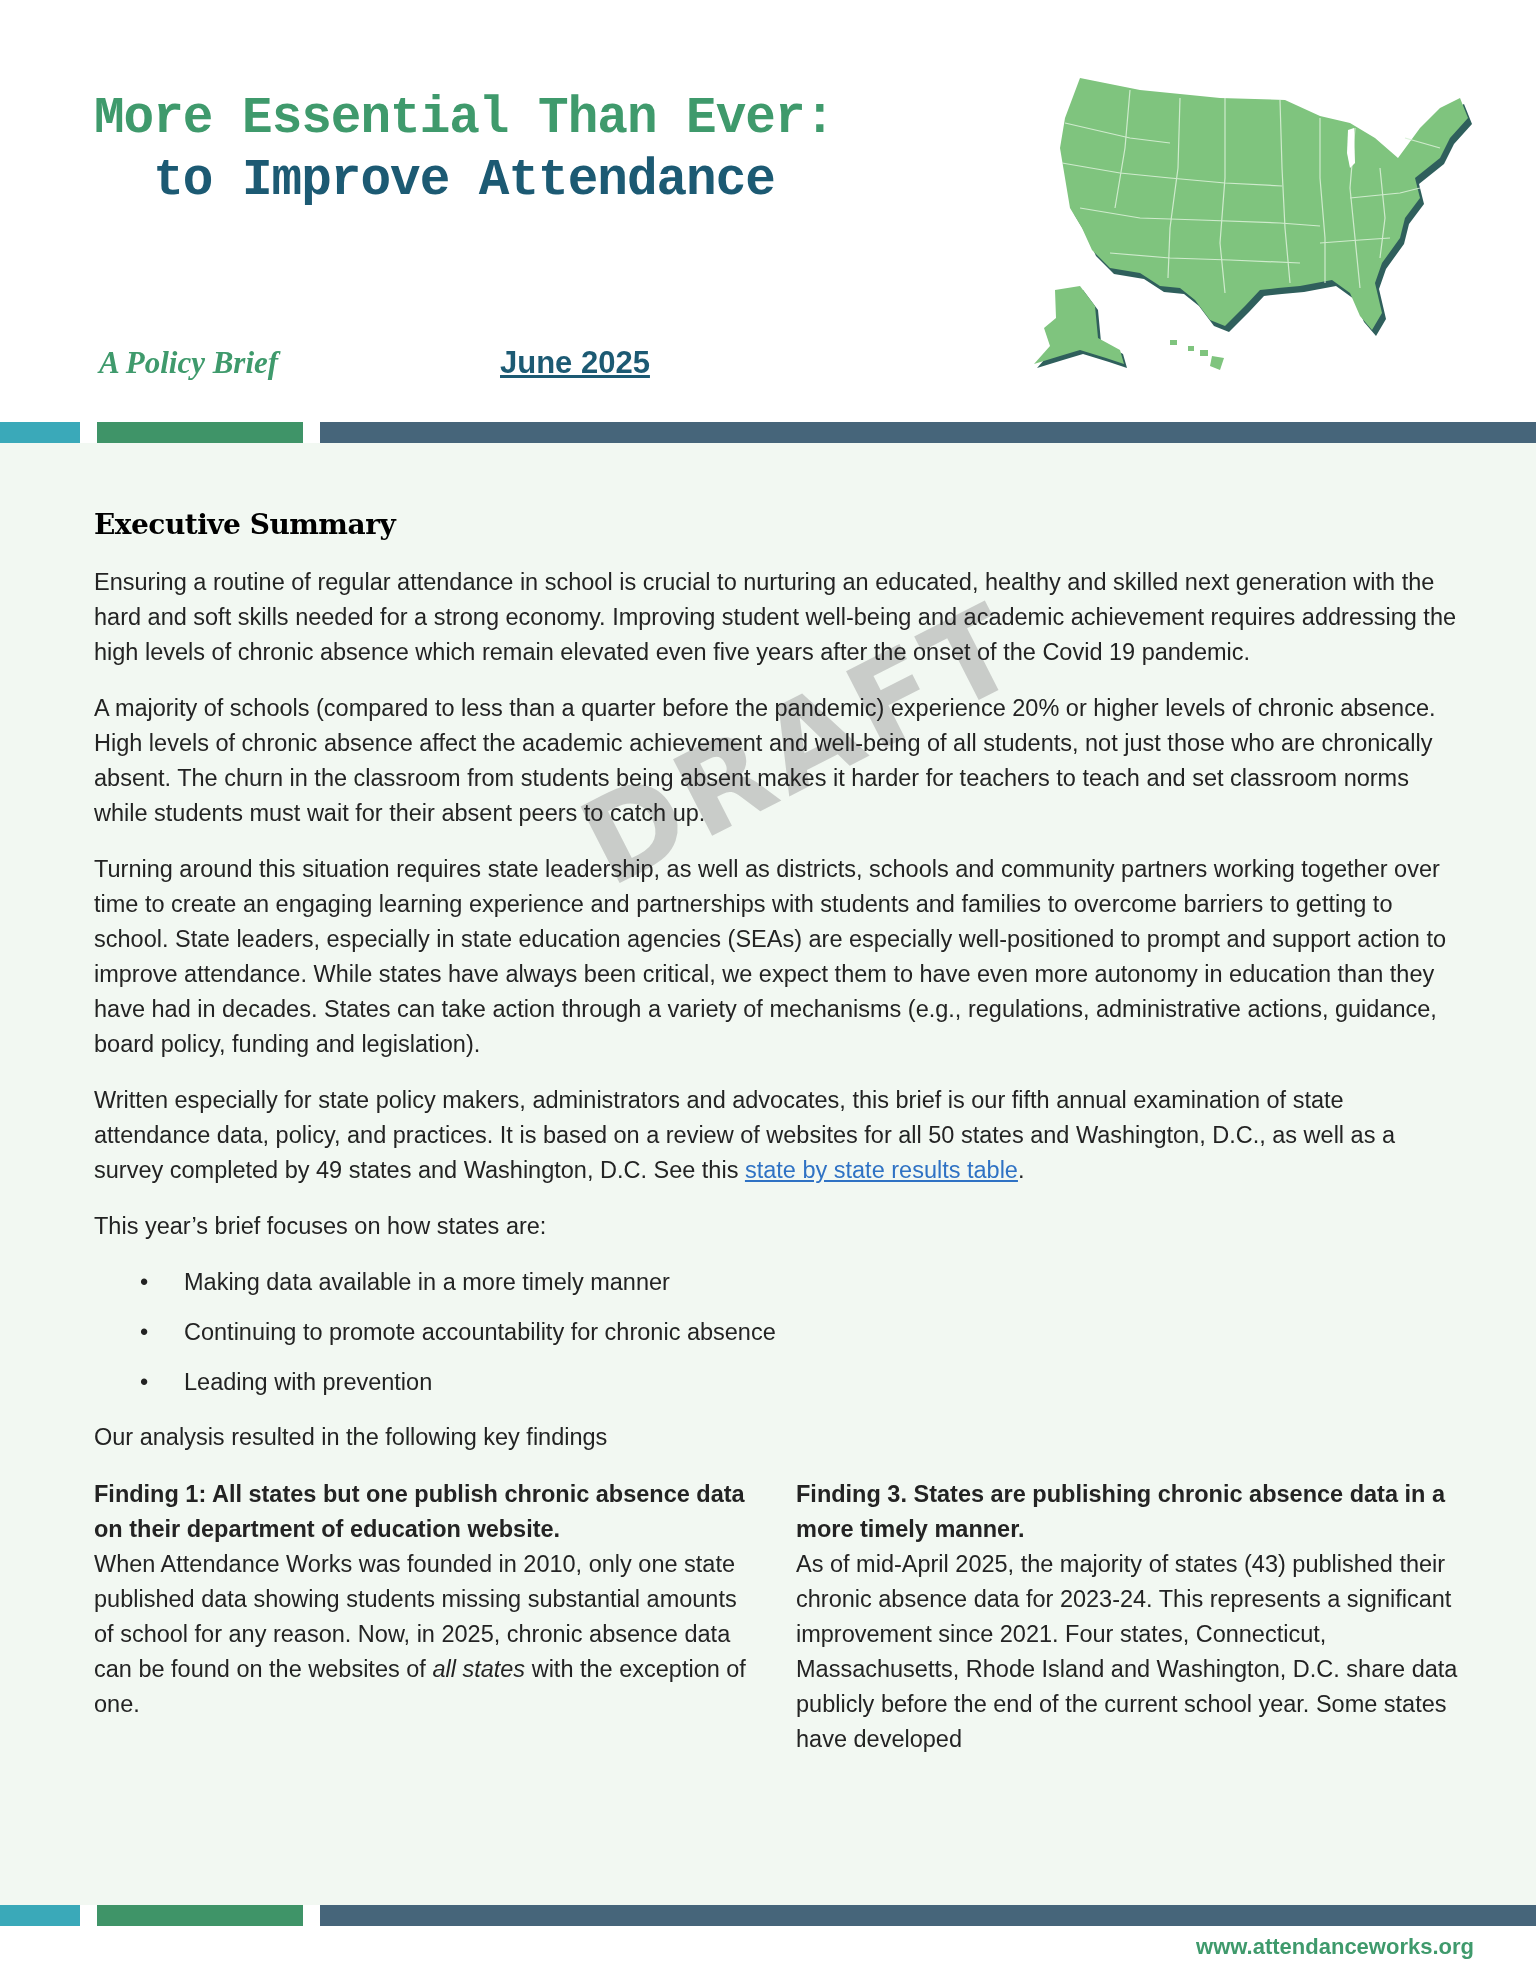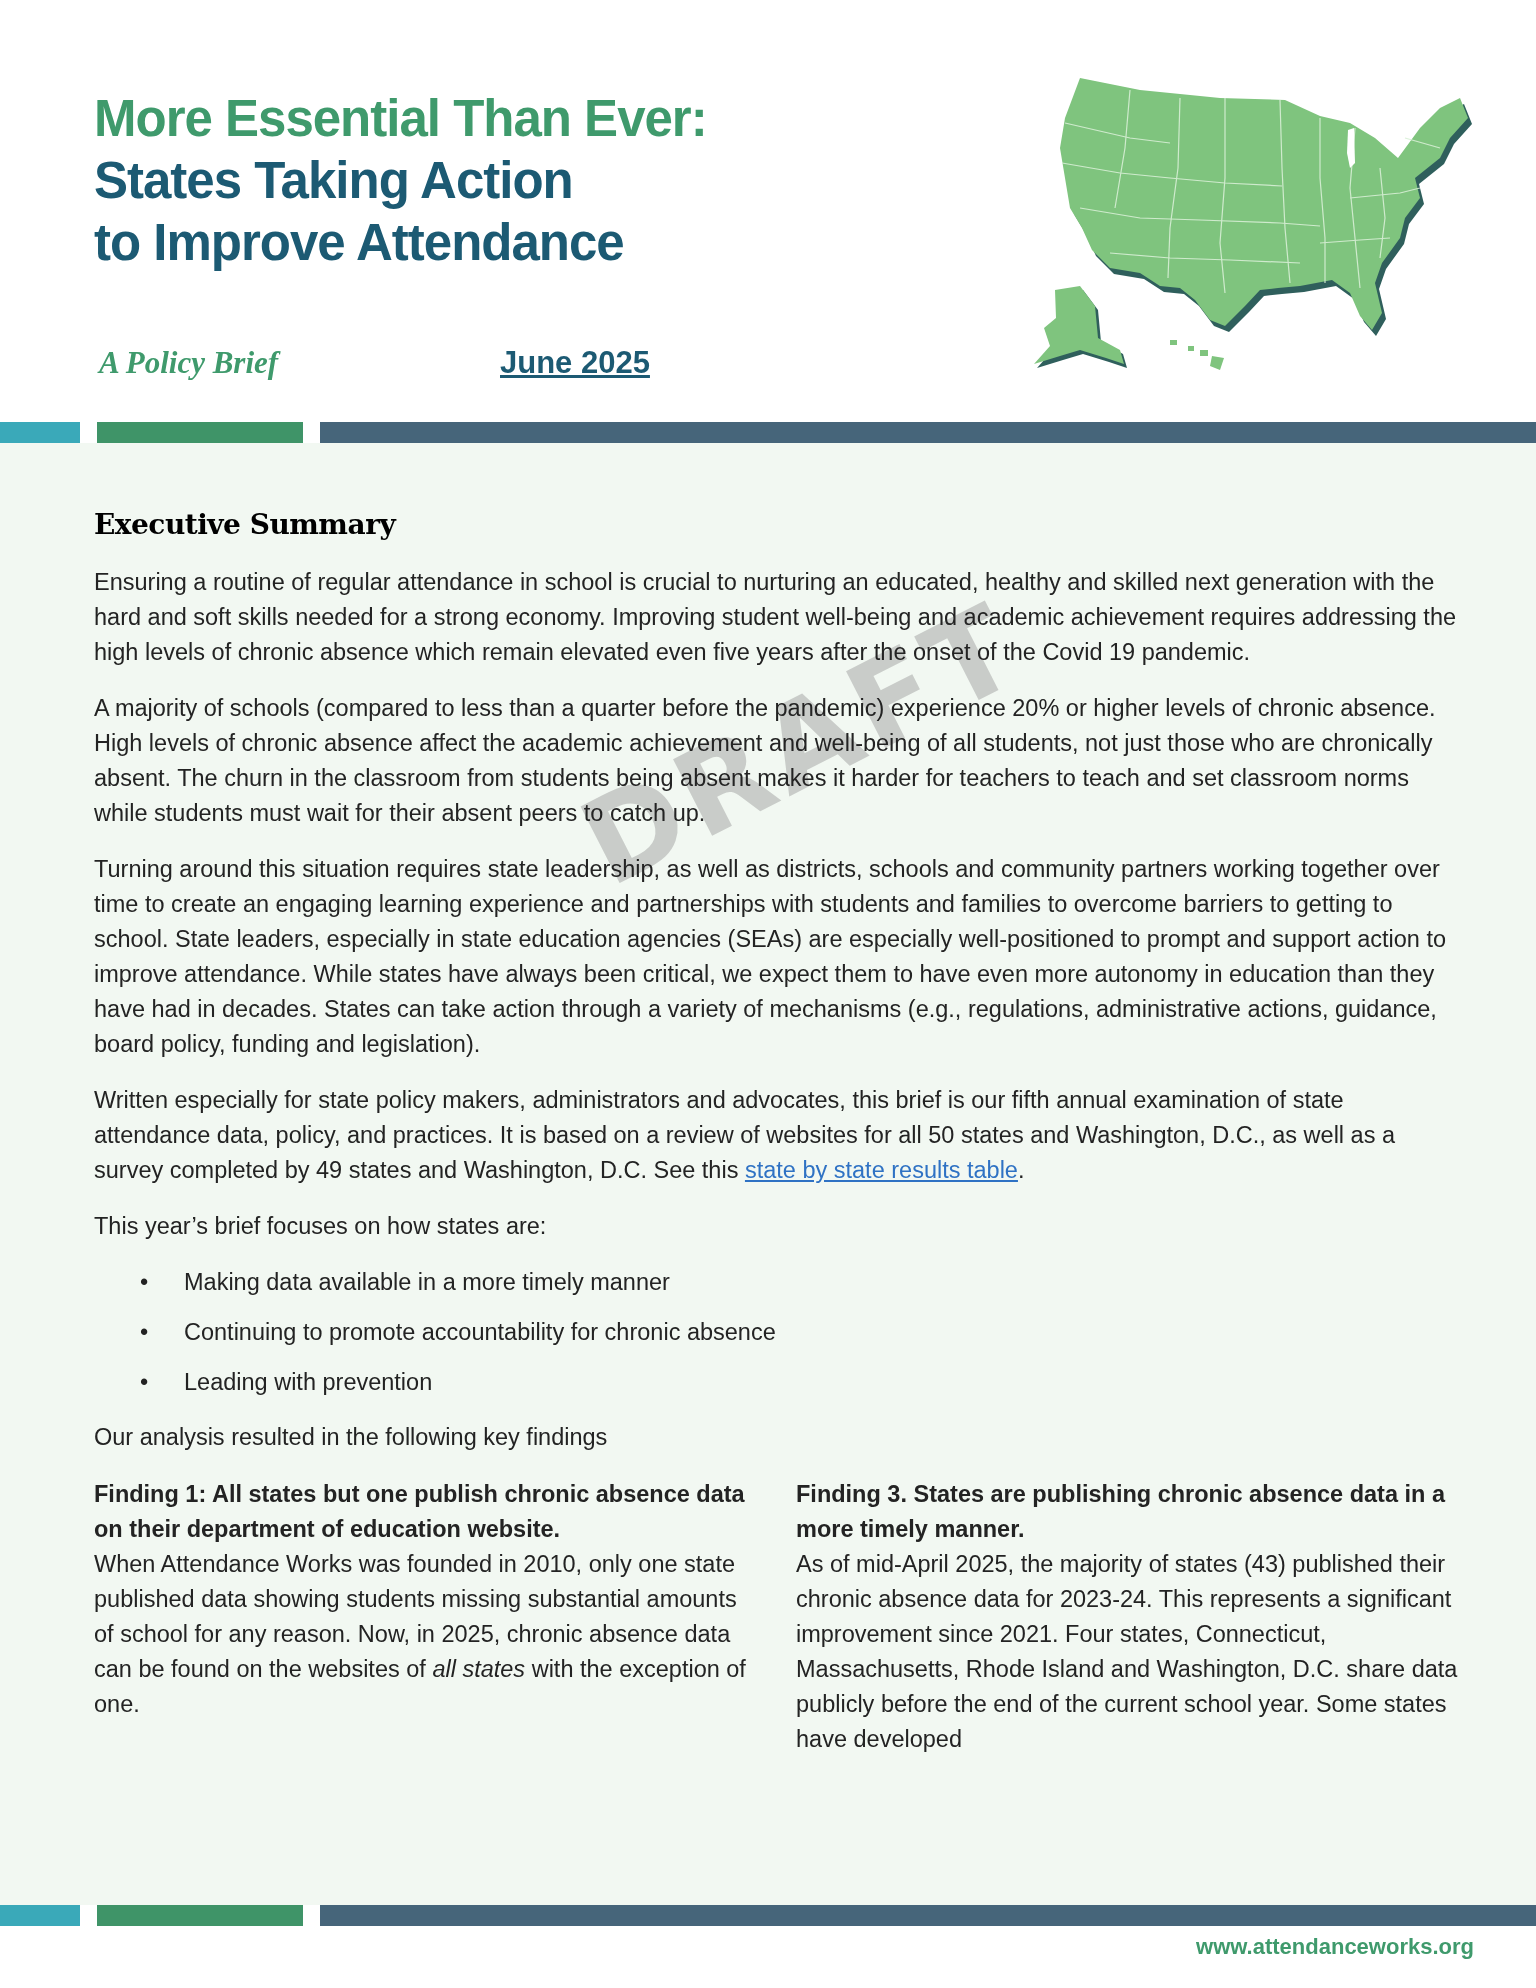--- a/index.html
+++ b/index.html
@@ -1,20 +1,20 @@
 <!DOCTYPE html>
 <html><head>
 <meta charset="utf-8">
 <style>
   * { box-sizing: border-box; margin: 0; padding: 0; }
   html, body { width: 1536px; height: 1988px; background: #ffffff; overflow: hidden; }
   body { position: relative; font-family: "Liberation Sans", "DejaVu Sans", sans-serif; color: #222; }
 
   .header { position: absolute; left: 0; top: 0; width: 1536px; height: 422px; background: #fff; }
-  .title { position: absolute; left: 94px; top: 88px; font-family: Liberation Sans, sans-serif; font-weight: bold; font-size: 51px; line-height: 62px; letter-spacing: -1px; }
+  .title { position: absolute; left: 94px; top: 88px; font-family: Liberation Mono, monospace; font-weight: bold; font-size: 51px; line-height: 62px; letter-spacing: -1px; text-align: center; }
   .title .l1 { color: #3f9a6c; display: block; }
   .title .l2, .title .l3 { color: #1c5a73; display: block; }
   .subline { position: absolute; top: 345px; font-size: 31px; font-weight: bold; }
   .brief { left: 99px; color: #3f9a6c; font-style: italic; font-family: Liberation Serif, serif; }
   .date { left: 500px; color: #1c5a73; text-decoration: underline; }
 
   .map { position: absolute; left: 1020px; top: 68px; width: 460px; height: 310px; }
 
   .stripe { position: absolute; height: 21px; }
 
@@ -35,21 +35,20 @@
   .finding .fh { font-weight: bold; }
 
   .footer-url { position: absolute; right: 62px; top: 1934px; font-size: 22px; font-weight: bold; color: #3f9a6c; }
 </style>
 </head>
 <body>
 
 <div class="header">
   <h1 class="title">
     <span class="l1">More Essential Than Ever:</span>
-    <span class="l2">States Taking Action</span>
     <span class="l3">to Improve Attendance</span>
   </h1>
   <div class="subline brief">A Policy Brief</div>
   <div class="subline date">June 2025</div>
 
   <svg class="map" viewBox="0 0 460 310" xmlns="http://www.w3.org/2000/svg">
     <g fill="#2f5f5c" transform="translate(4,6)">
       <path d="M60 10 L120 22 L200 30 L265 32 L300 48 L330 55 L355 70 L378 90 L400 60 L420 40 L440 30 L448 50 L430 70 L420 90 L395 110 L400 130 L385 150 L380 170 L362 195 L355 215 L362 245 L352 262 L340 248 L330 225 L312 212 L280 218 L258 220 L240 222 L225 238 L205 258 L190 252 L175 232 L160 220 L140 218 L120 205 L90 200 L72 182 L62 160 L50 140 L45 110 L40 80 L45 50 Z"></path>
     </g>
     <path fill="#7fc47e" d="M60 10 L120 22 L200 30 L265 32 L300 48 L330 55 L355 70 L378 90 L400 60 L420 40 L440 30 L448 50 L430 70 L420 90 L395 110 L400 130 L385 150 L380 170 L362 195 L355 215 L362 245 L352 262 L340 248 L330 225 L312 212 L280 218 L258 220 L240 222 L225 238 L205 258 L190 252 L175 232 L160 220 L140 218 L120 205 L90 200 L72 182 L62 160 L50 140 L45 110 L40 80 L45 50 Z"></path>

